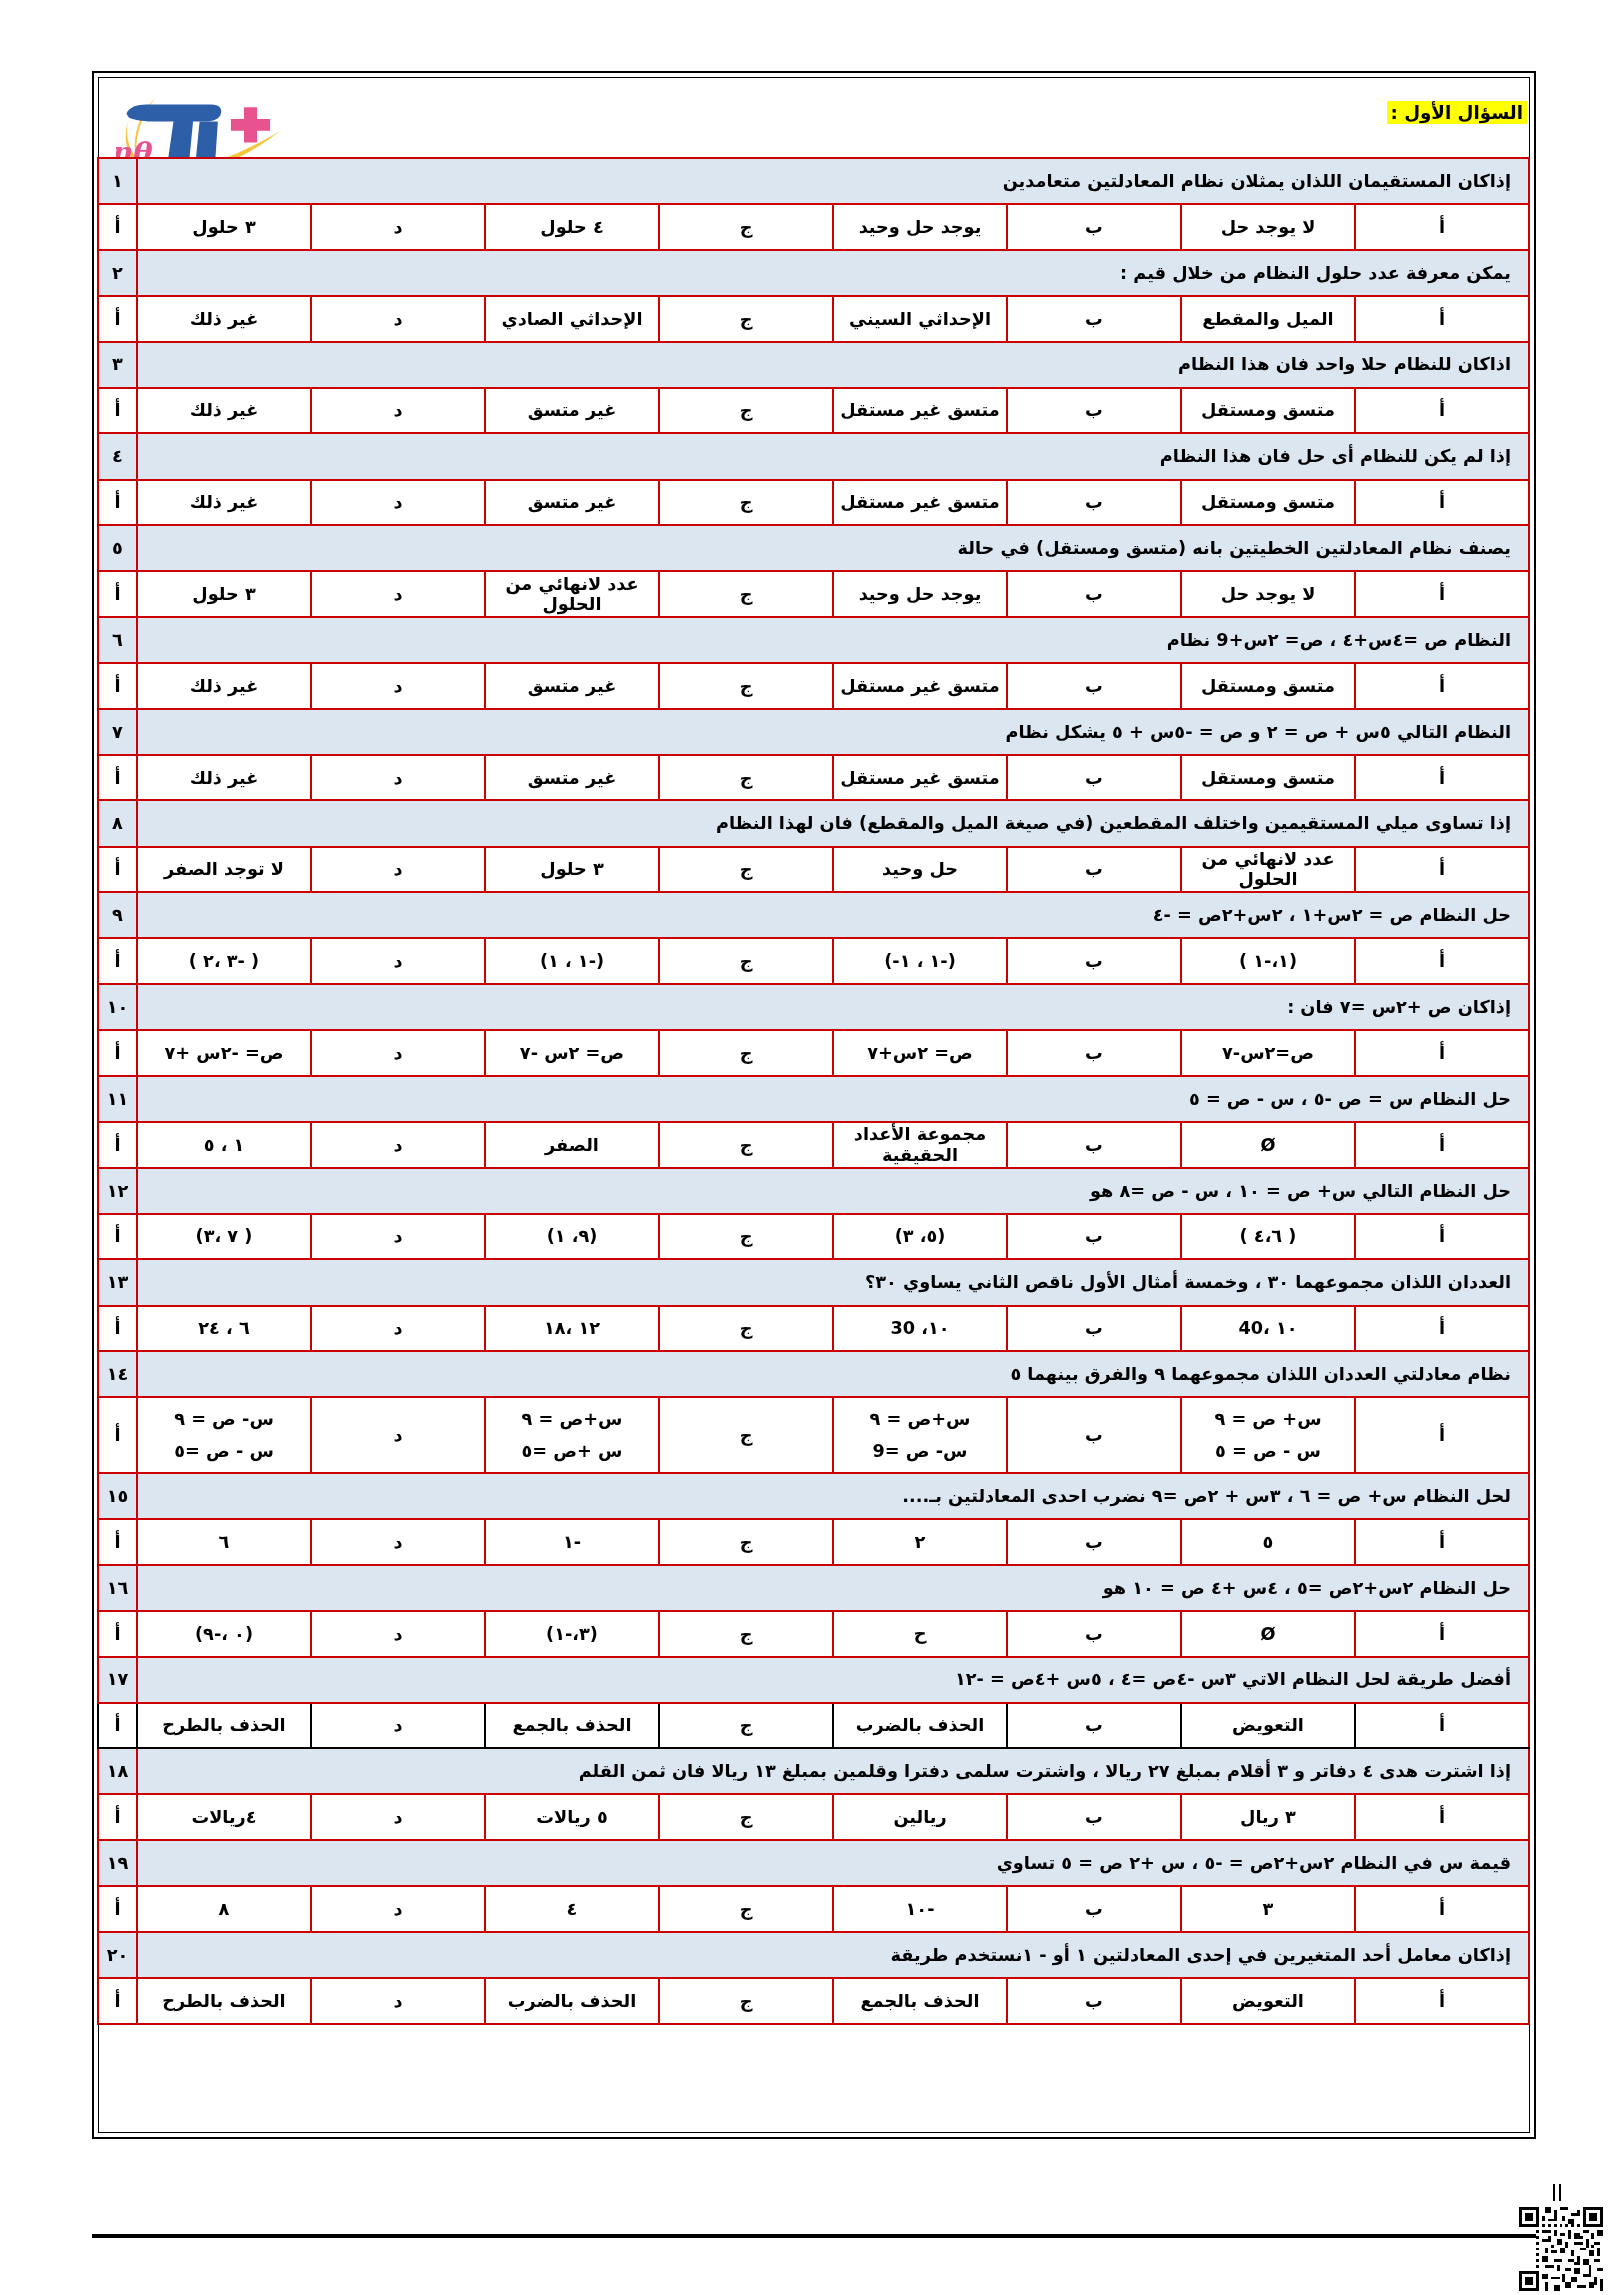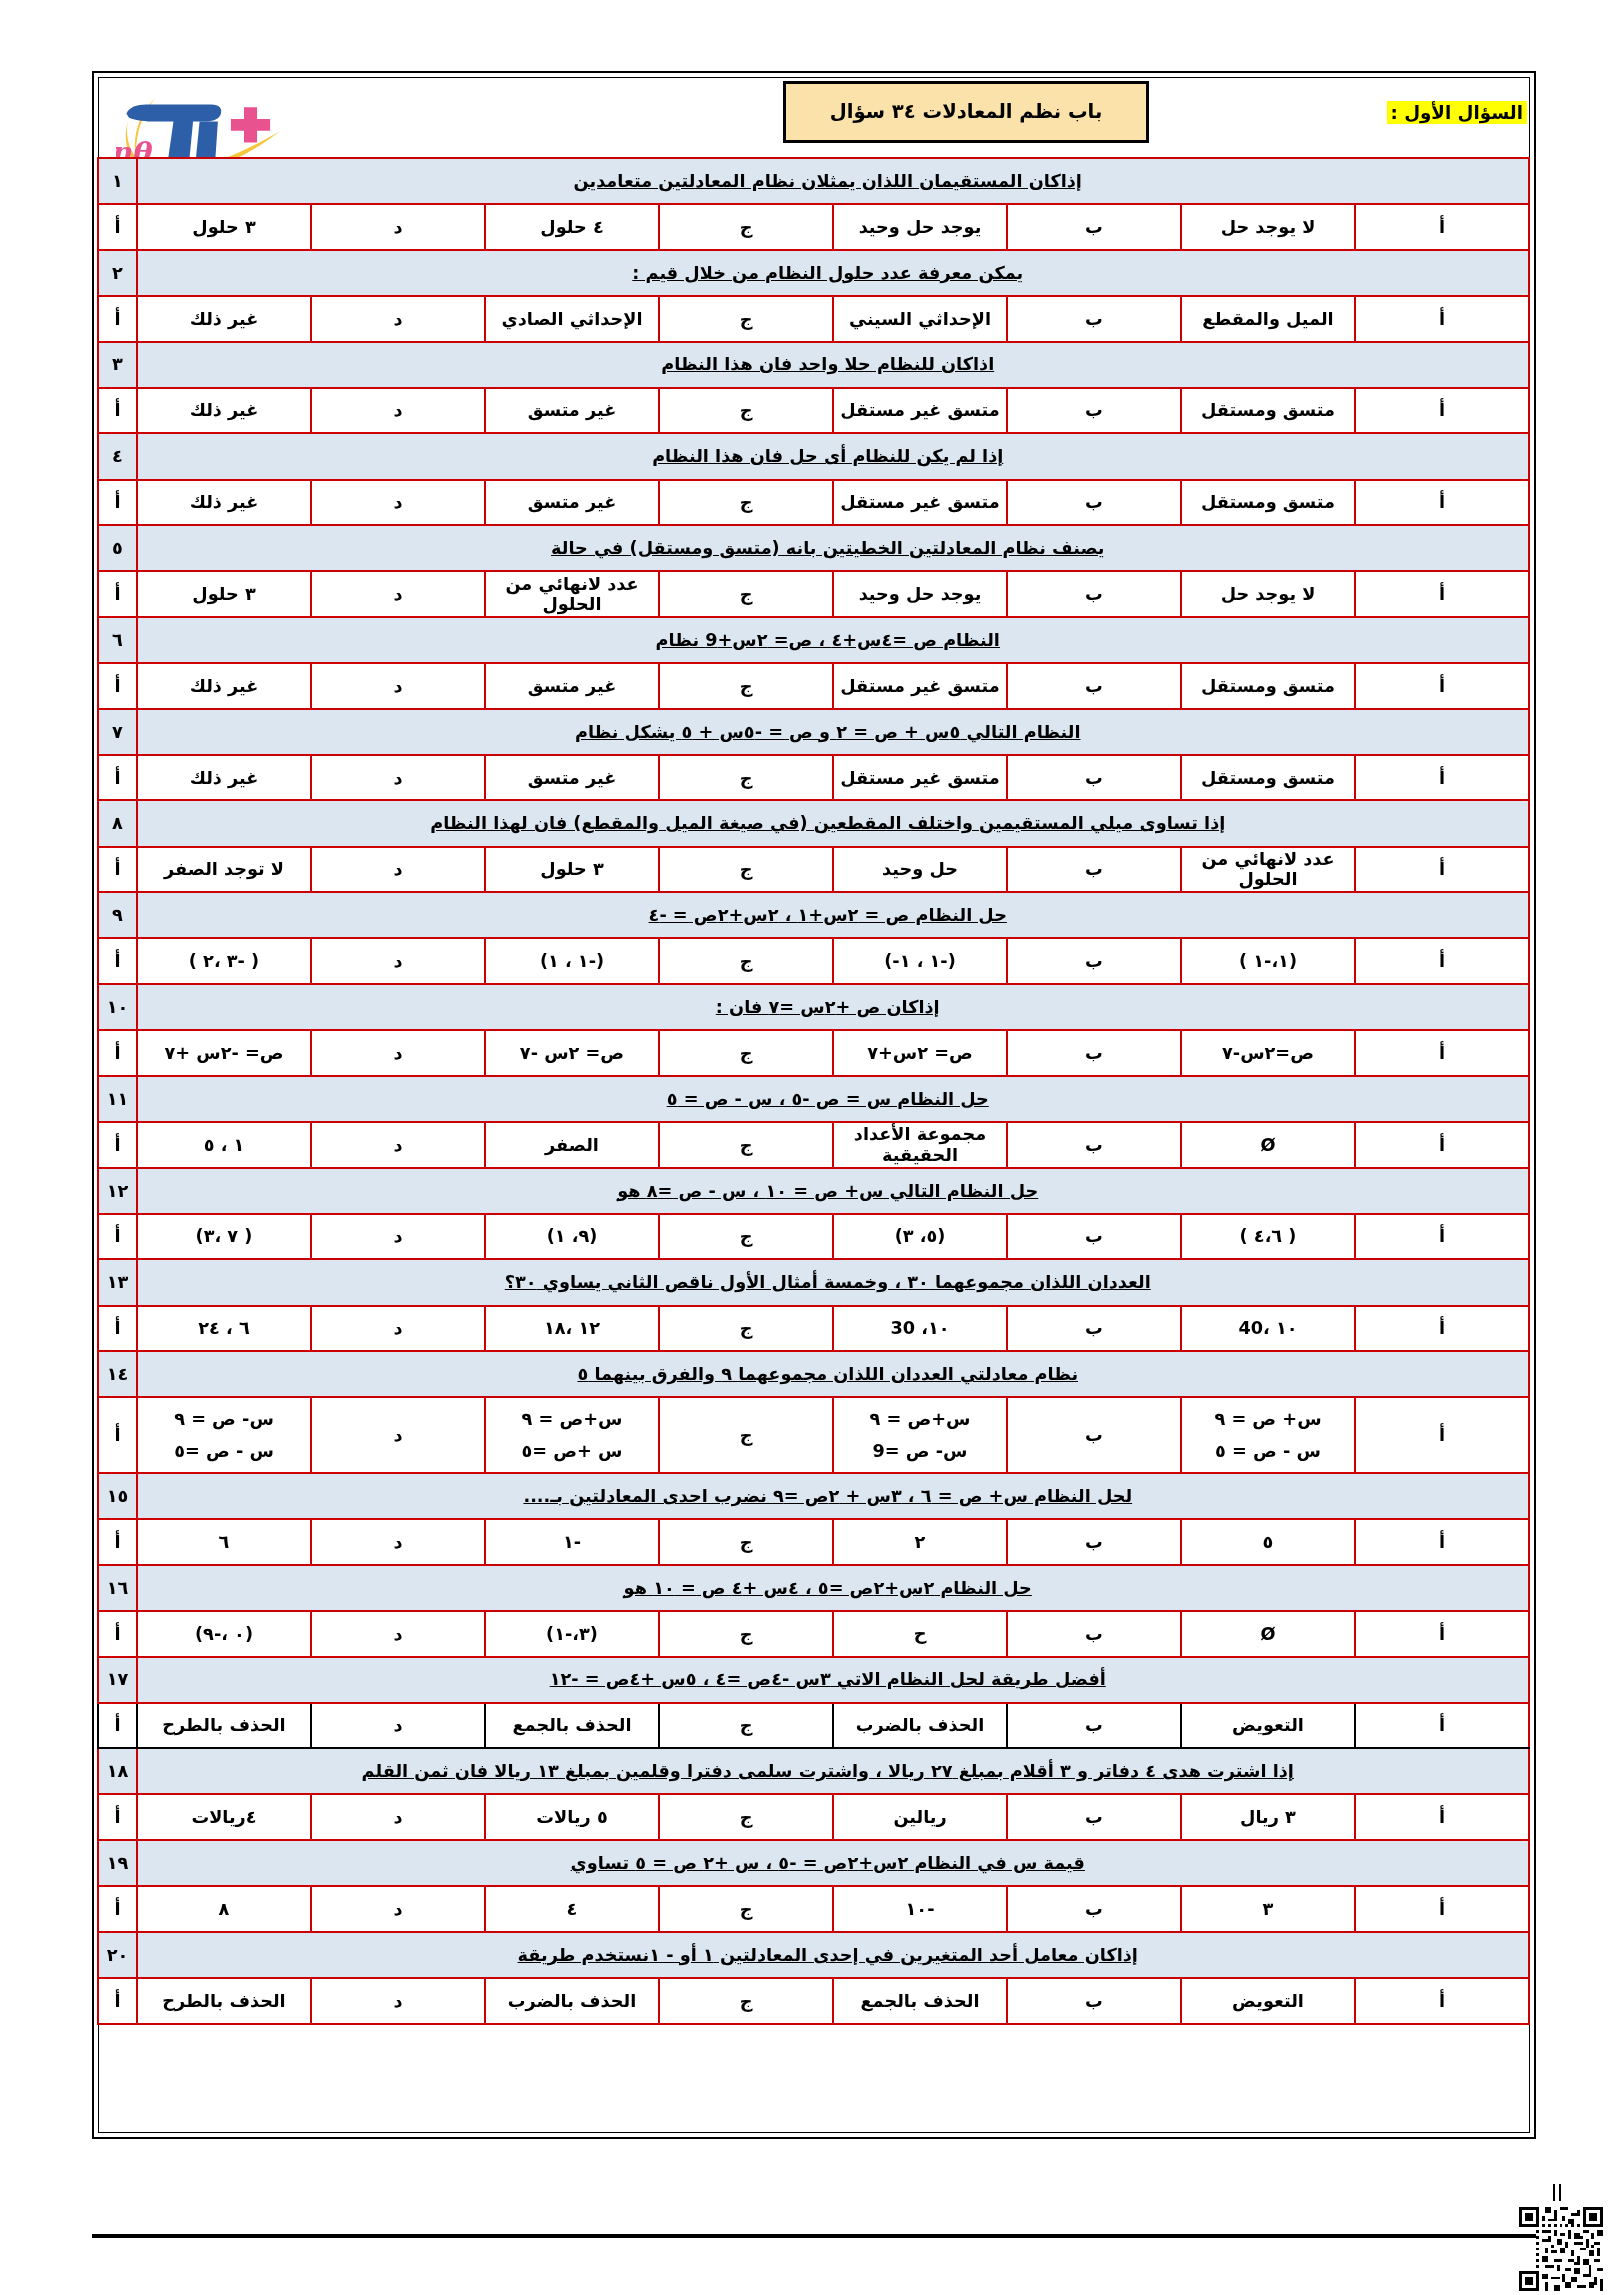--- a/index.html
+++ b/index.html
@@ -110,24 +110,22 @@
     height: 39px;
     border-right: 2.6px solid #cc0000;
     border-left: 2.6px solid #cc0000;
   }
   td.q-num {
     text-align: center;
     width: 37px;
     font-size: 17.7px;
   }
   td.q-text {
-    text-align: center;
     padding: 2.6px 17px 2.6px 6.5px;
     font-size: 17.7px;
-    text-decoration: underline;
   }
 
   
   tr.o-row td {
     height: 41px;
     background: #ffffff;
   }
   tr.o-row.tall td { height: 71px; }
 
   td.o-letter {
@@ -206,23 +204,20 @@
       <path d="M128 56 L122 116 C120 126 126 132 136 132 C146 132 152 126 152 116 L156 56 Z" fill="#2c5fa8"></path>
 
       <path d="M176 52 L196 52 L196 34 L216 34 L216 52 L236 52 L236 70 L216 70 L216 88 L196 88 L196 70 L176 70 Z" fill="#e8538f"></path>
 
       <text x="56" y="118" font-family="'DejaVu Serif',serif" font-size="44" font-style="italic" font-weight="bold" fill="#e8538f">sinθ</text>
 
       <text x="96" y="140" font-family="'DejaVu Sans',sans-serif" font-size="11" fill="#2c5fa8" transform="rotate(-9 96 140)">مقاطف معلمي الرياضيات التواصل</text>
     </svg>
   </div>
 
-  <div class="title-box">
-    <span class="title-box-text">باب نظم المعادلات ٣٤ سؤال</span>
-  </div>
 
   <div class="first-question-label">السؤال الأول :</div>
 </div>
 
 <table class="quiz-table">
   <tbody>
       <tr class="q-row">
         <td class="q-text" colspan="8">إذاكان المستقيمان اللذان  يمثلان نظام المعادلتين متعامدين</td>
         <td class="q-num">١</td>
       </tr>

